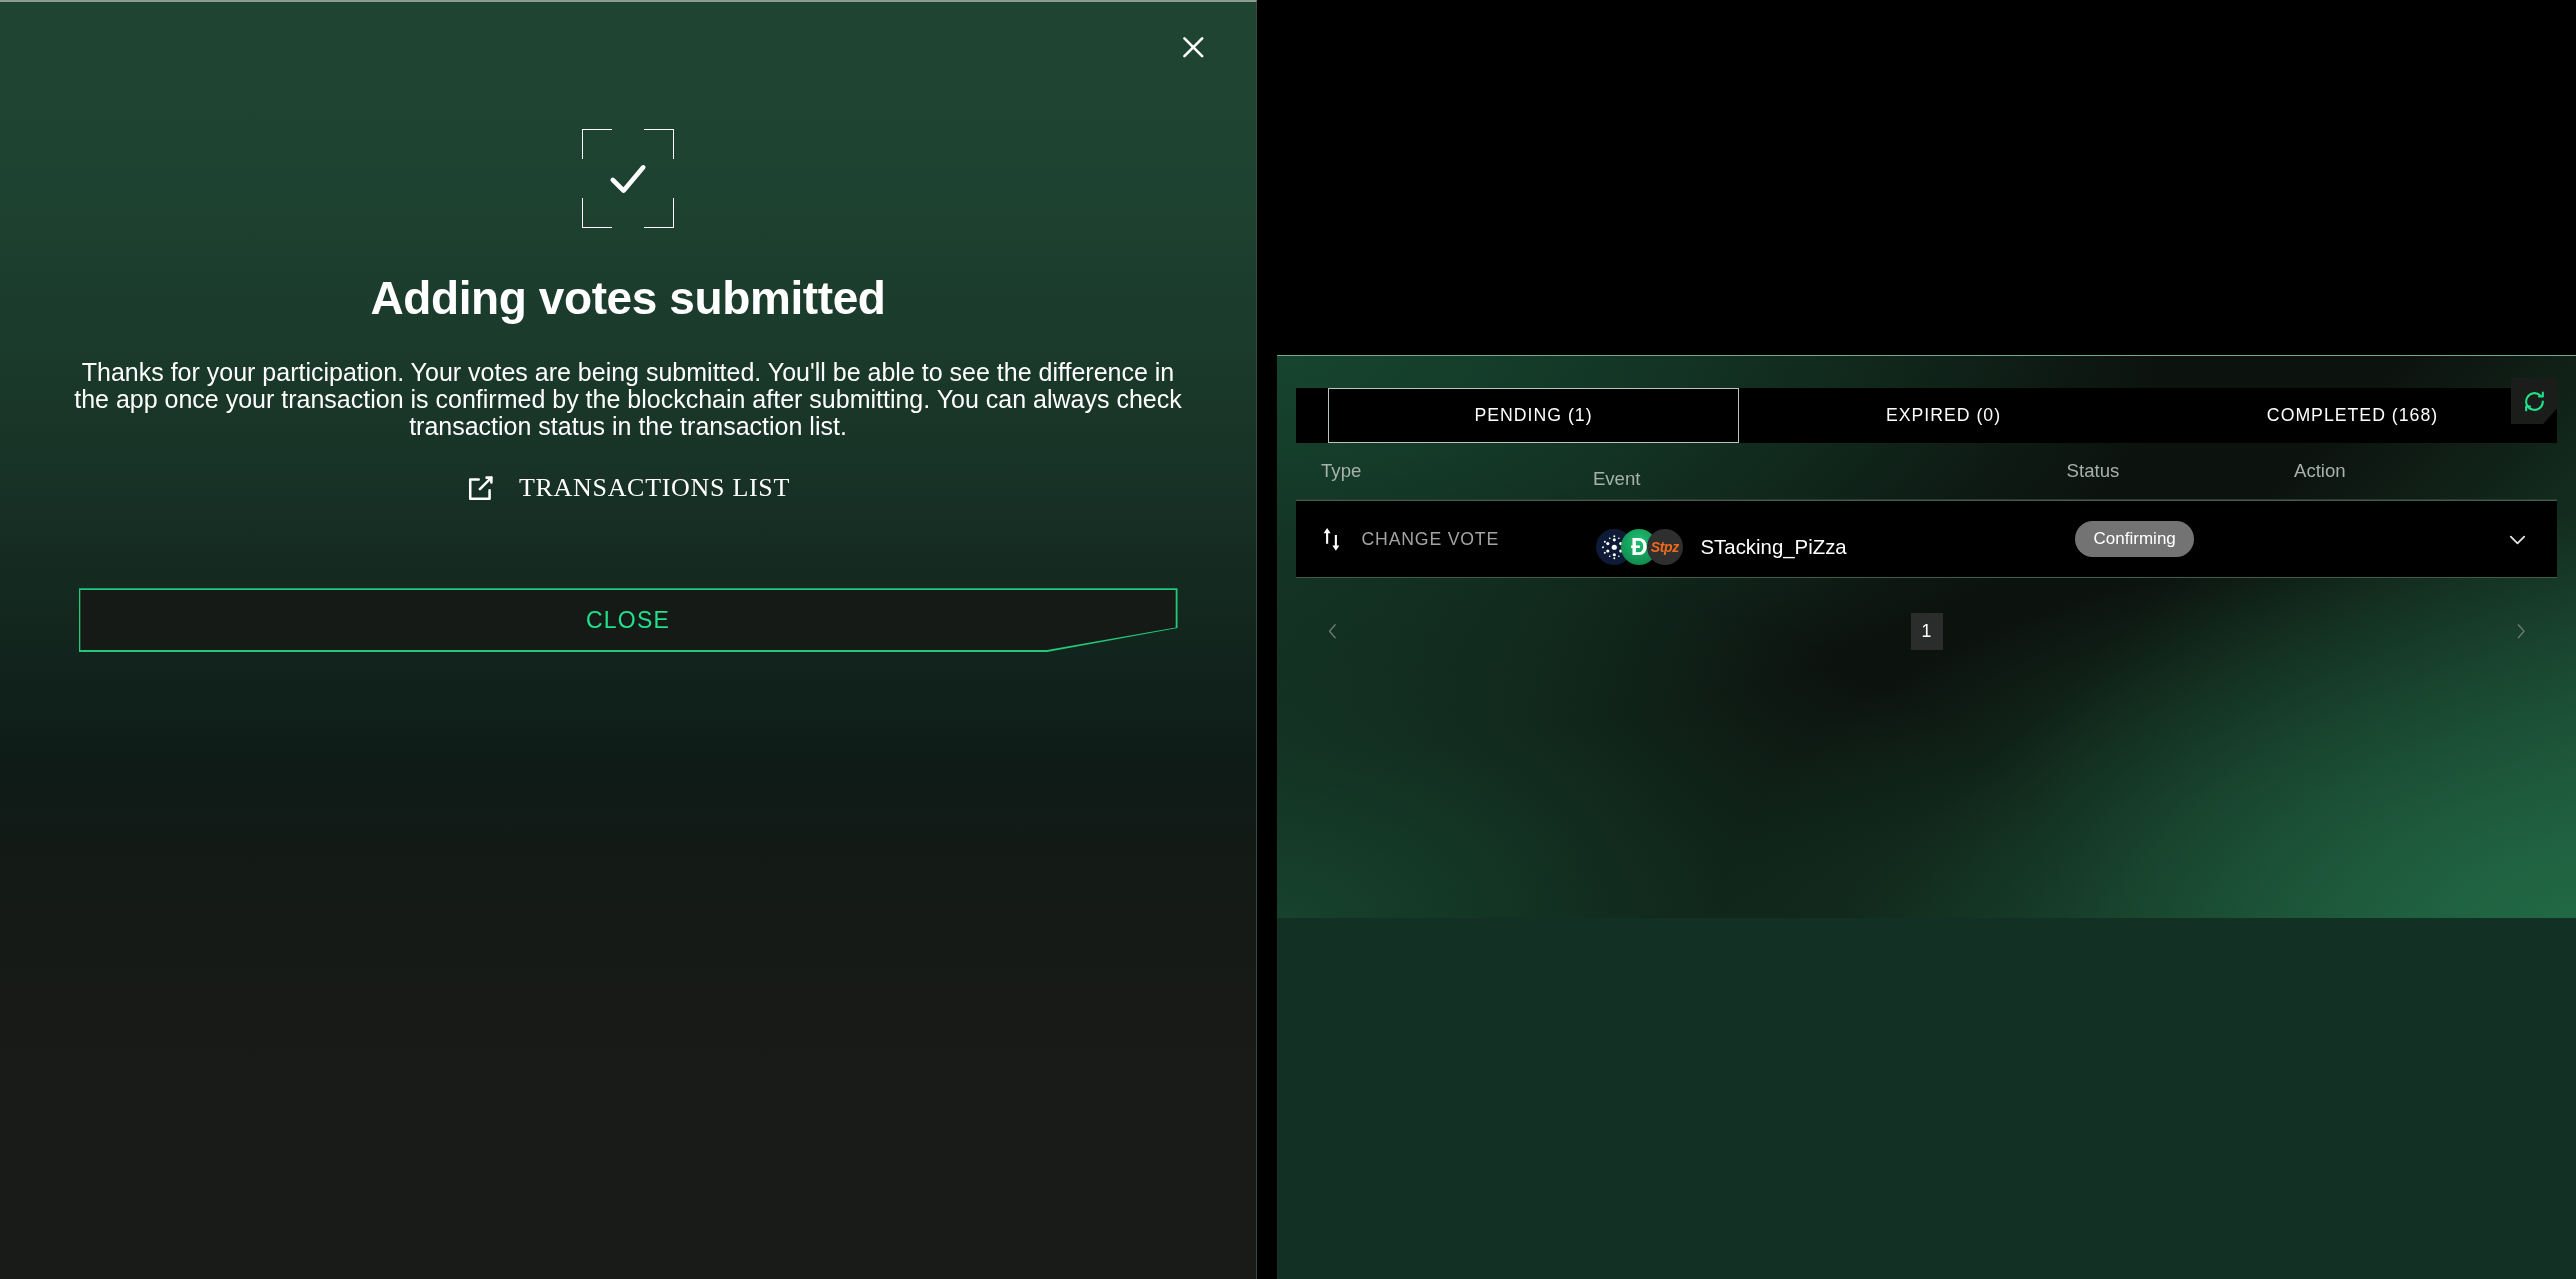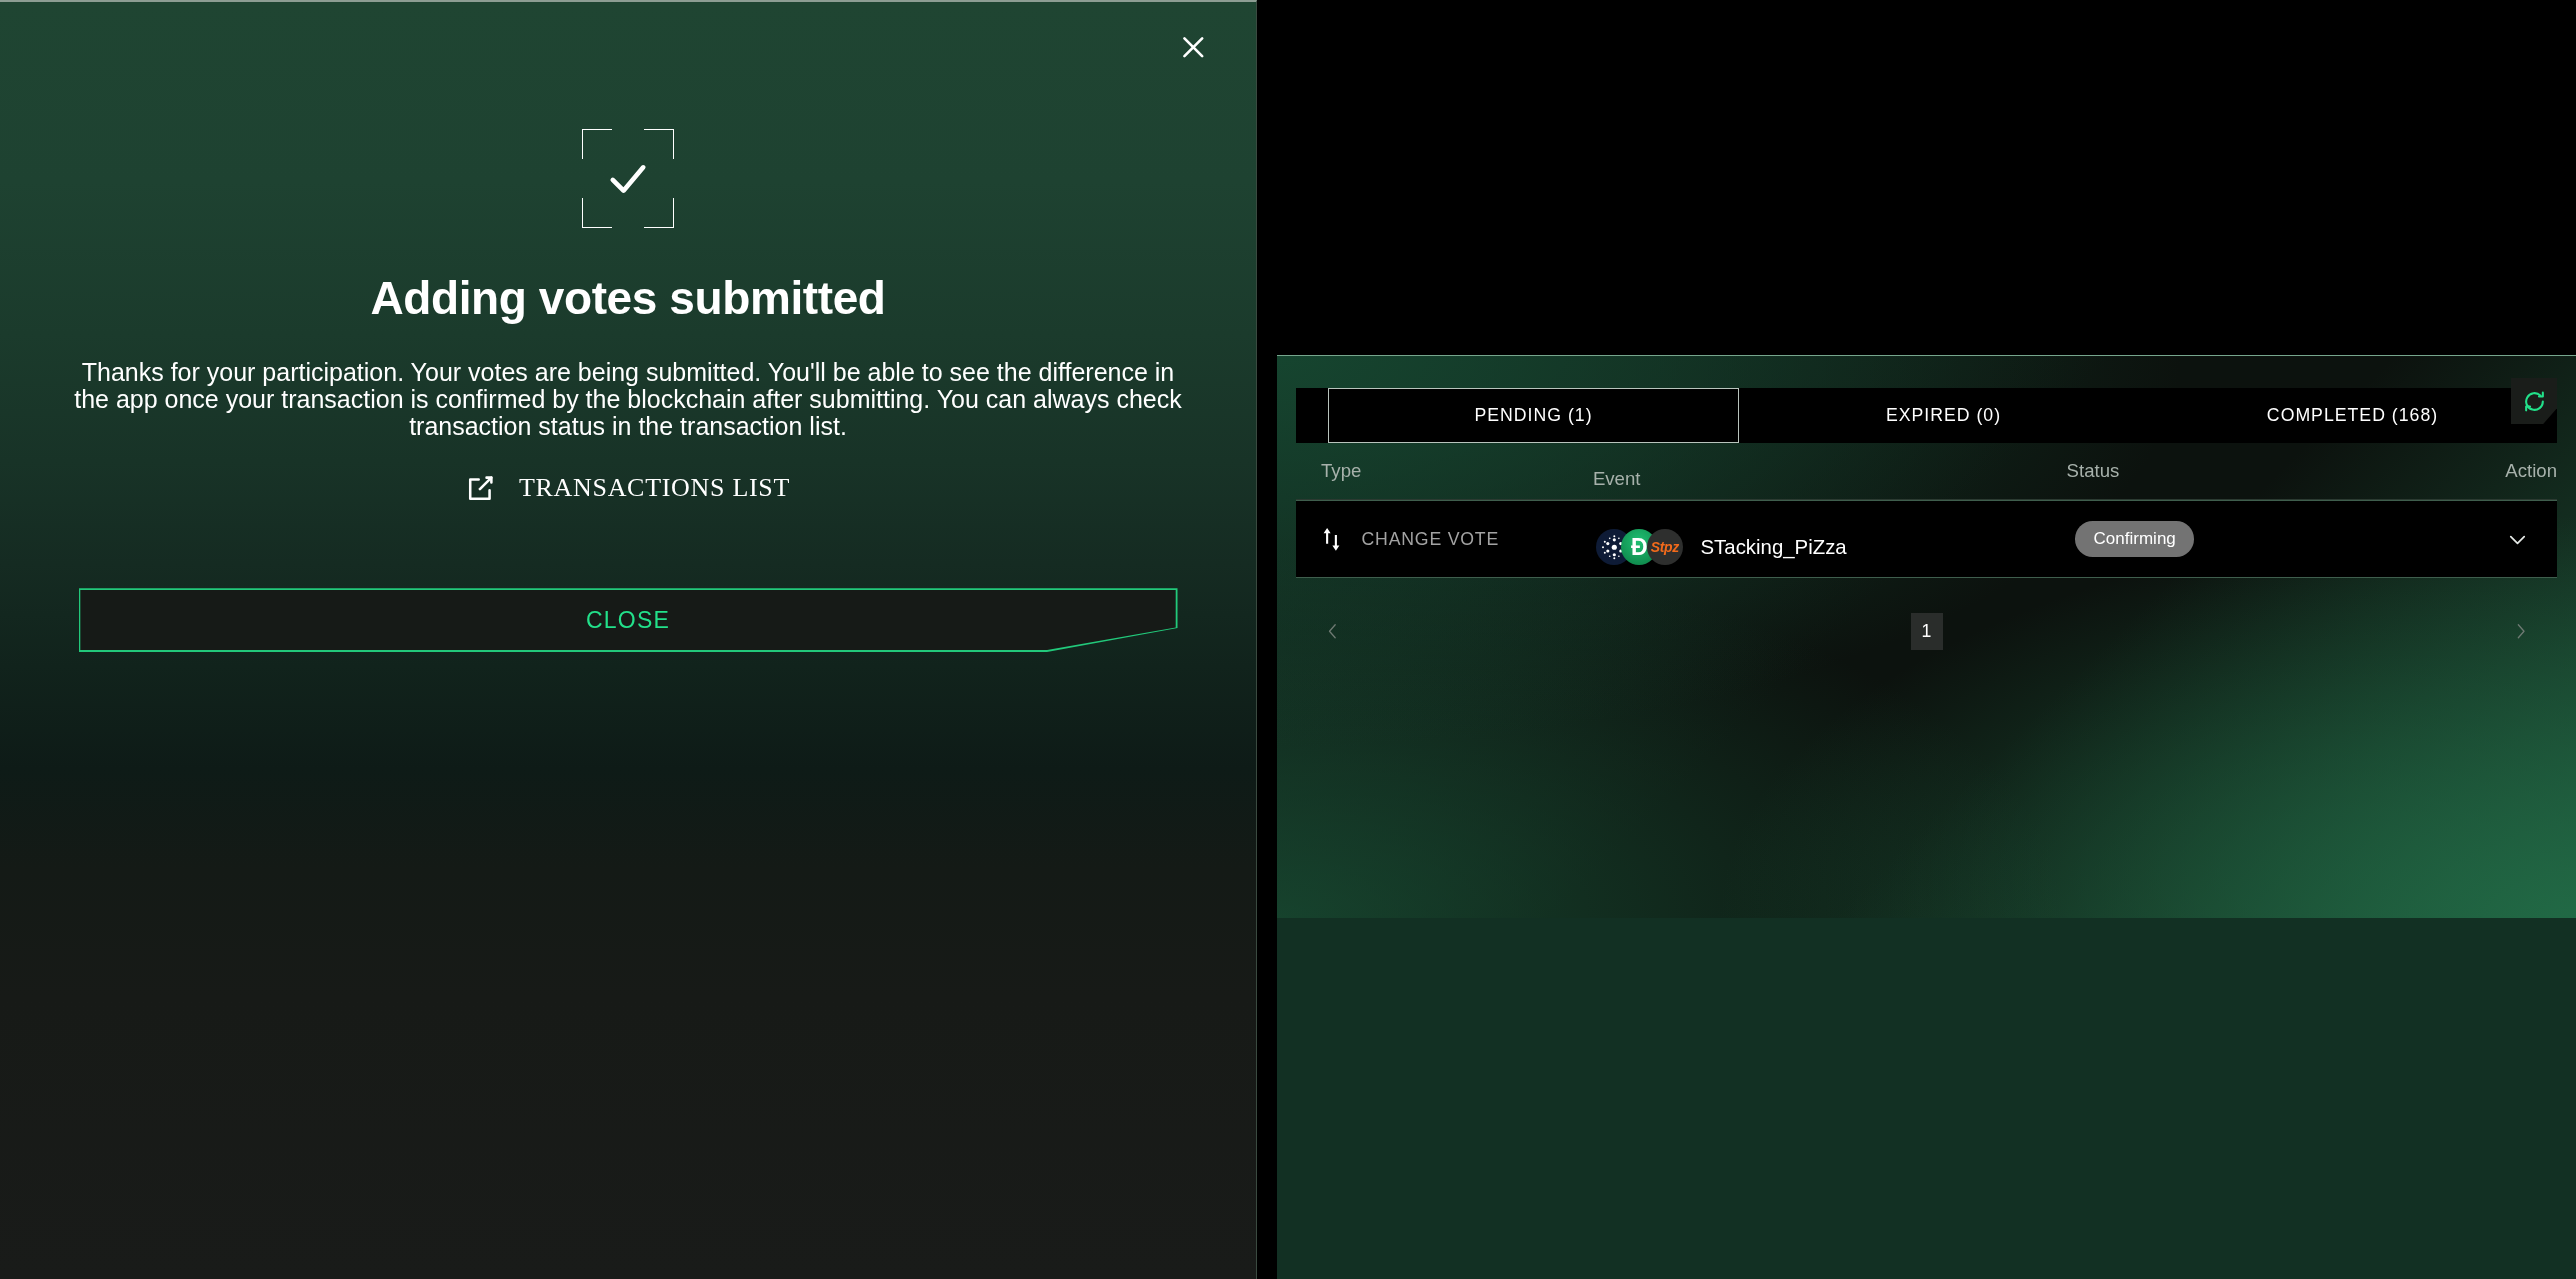--- a/index.html
+++ b/index.html
@@ -273,21 +273,21 @@
     border-bottom: 0.9px solid #2b3a31;
   }
   .tx-th {
     font-size: 18.6px;
     color: #a7b1ab;
     font-weight: 400;
   }
   .col-type   { width: 275px; }
   .col-event  { width: 479px; margin-top: 16px; }
   .col-status { width: 230px; }
-  .col-action { width: 266px; text-align: right; }
+  .col-action { width: 266px; }
 
   .tx-row {
     display: flex;
     align-items: center;
     height: 78px;
     background: #000000;
     padding: 0 0 0 25px;
     border-top: 0.9px solid #3f5e4d;
     border-bottom: 0.9px solid #3f5e4d;
   }

